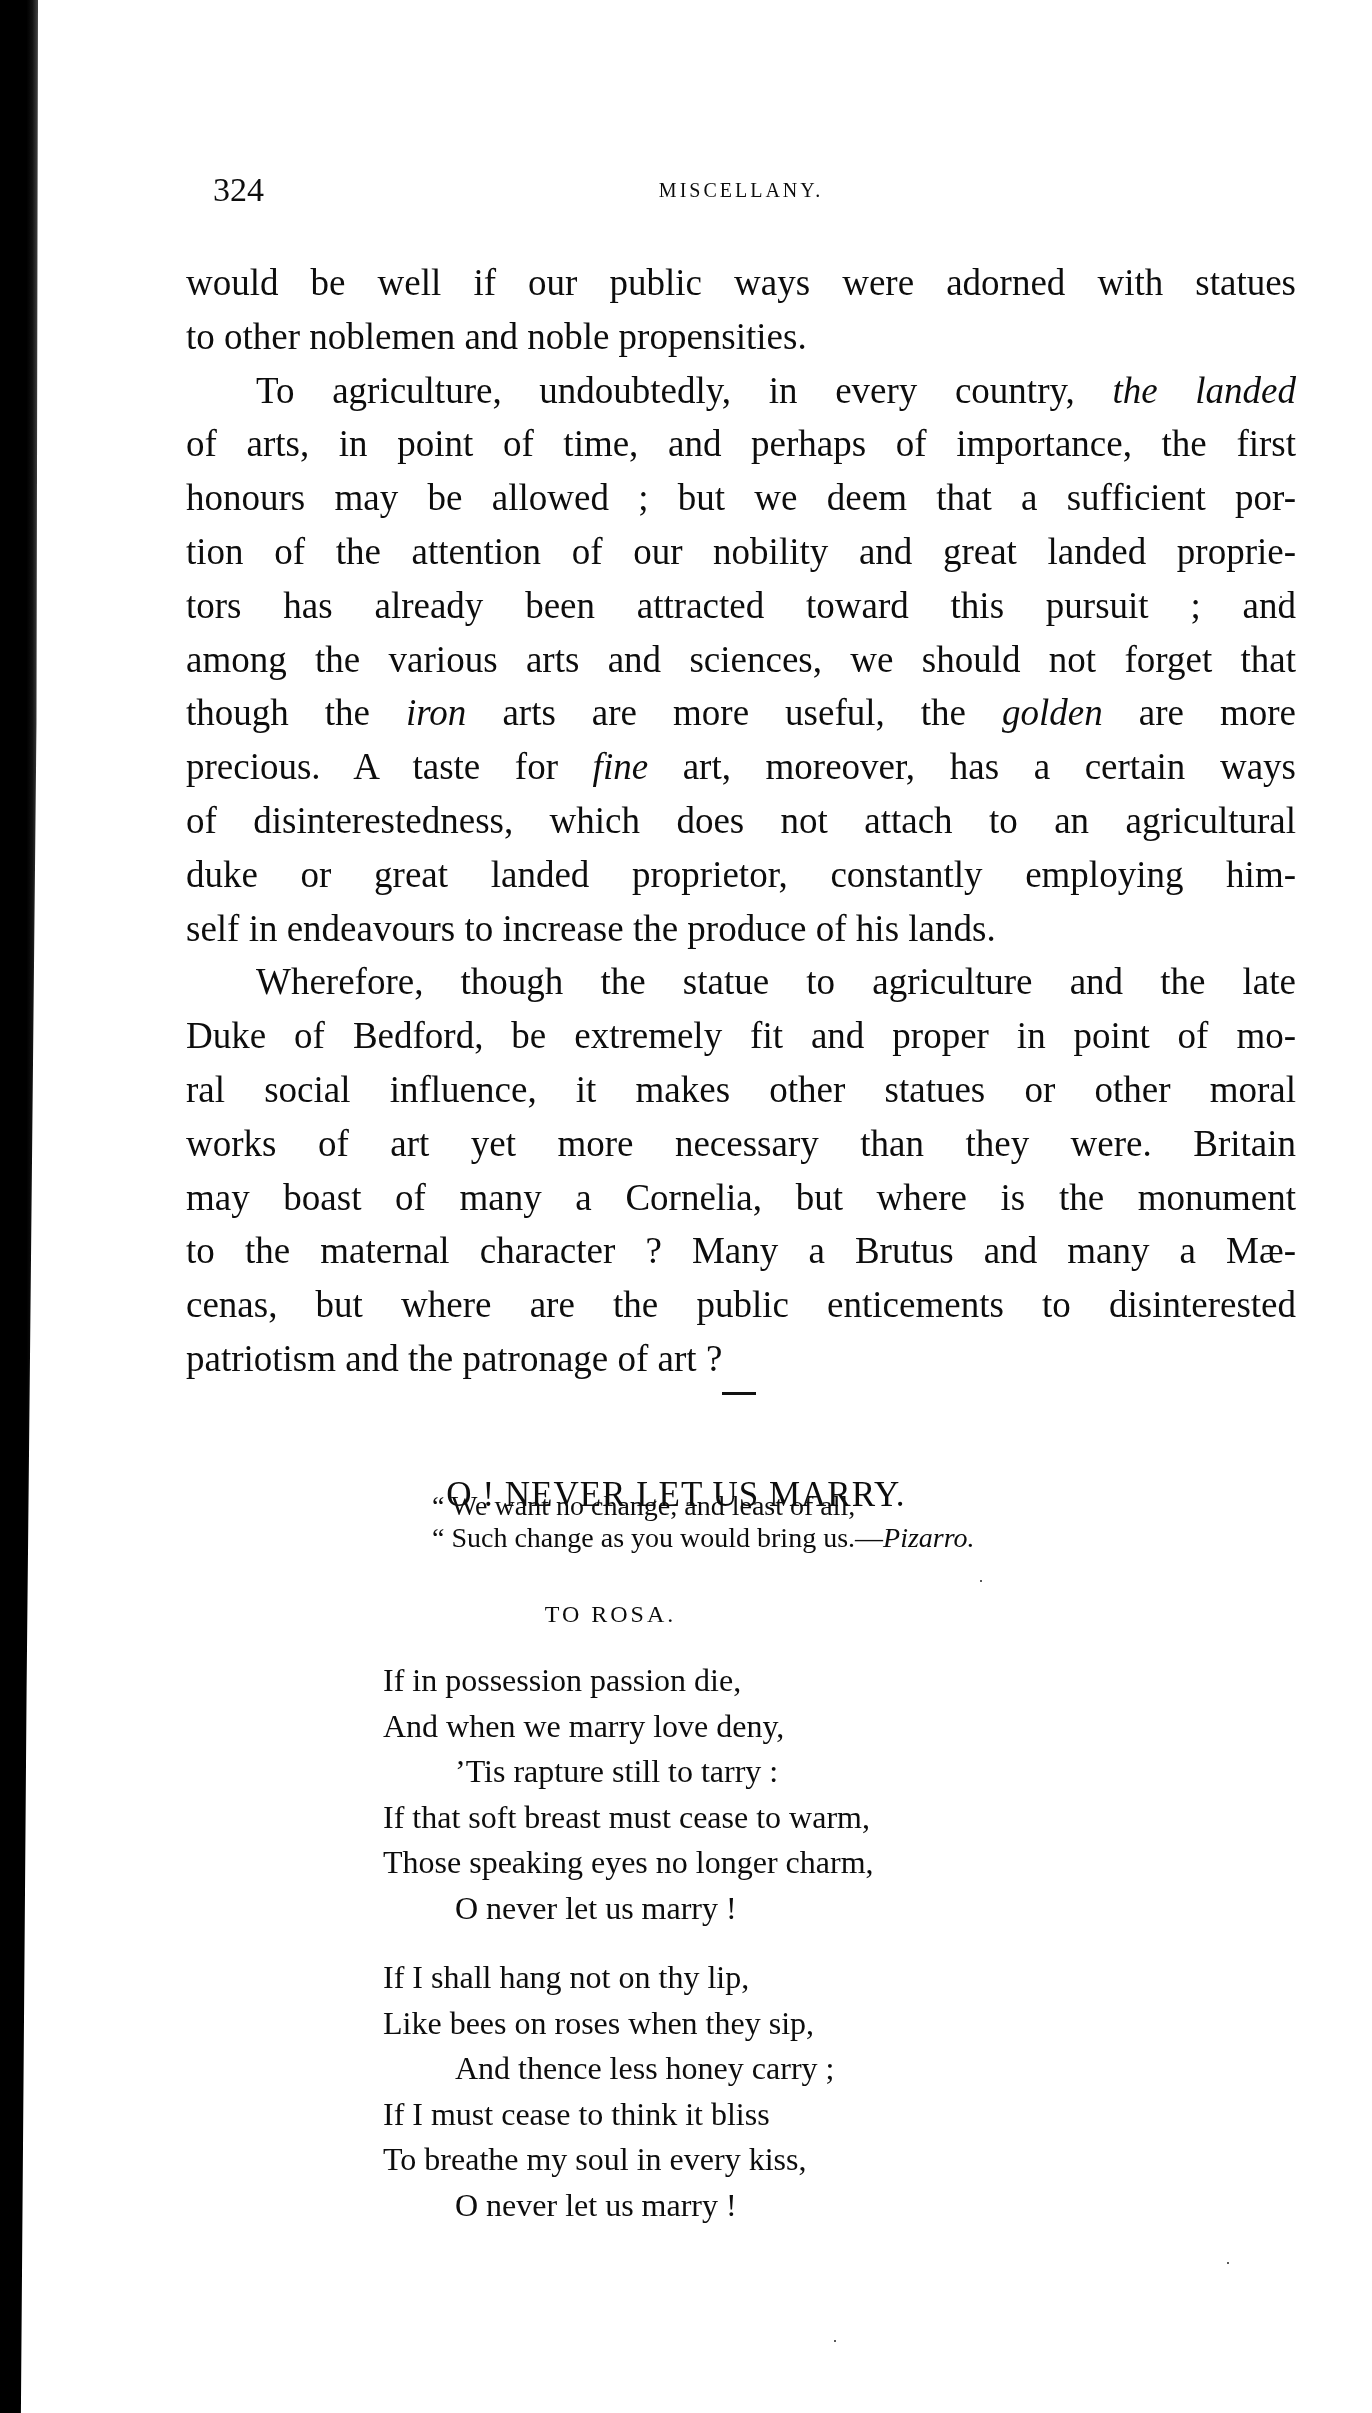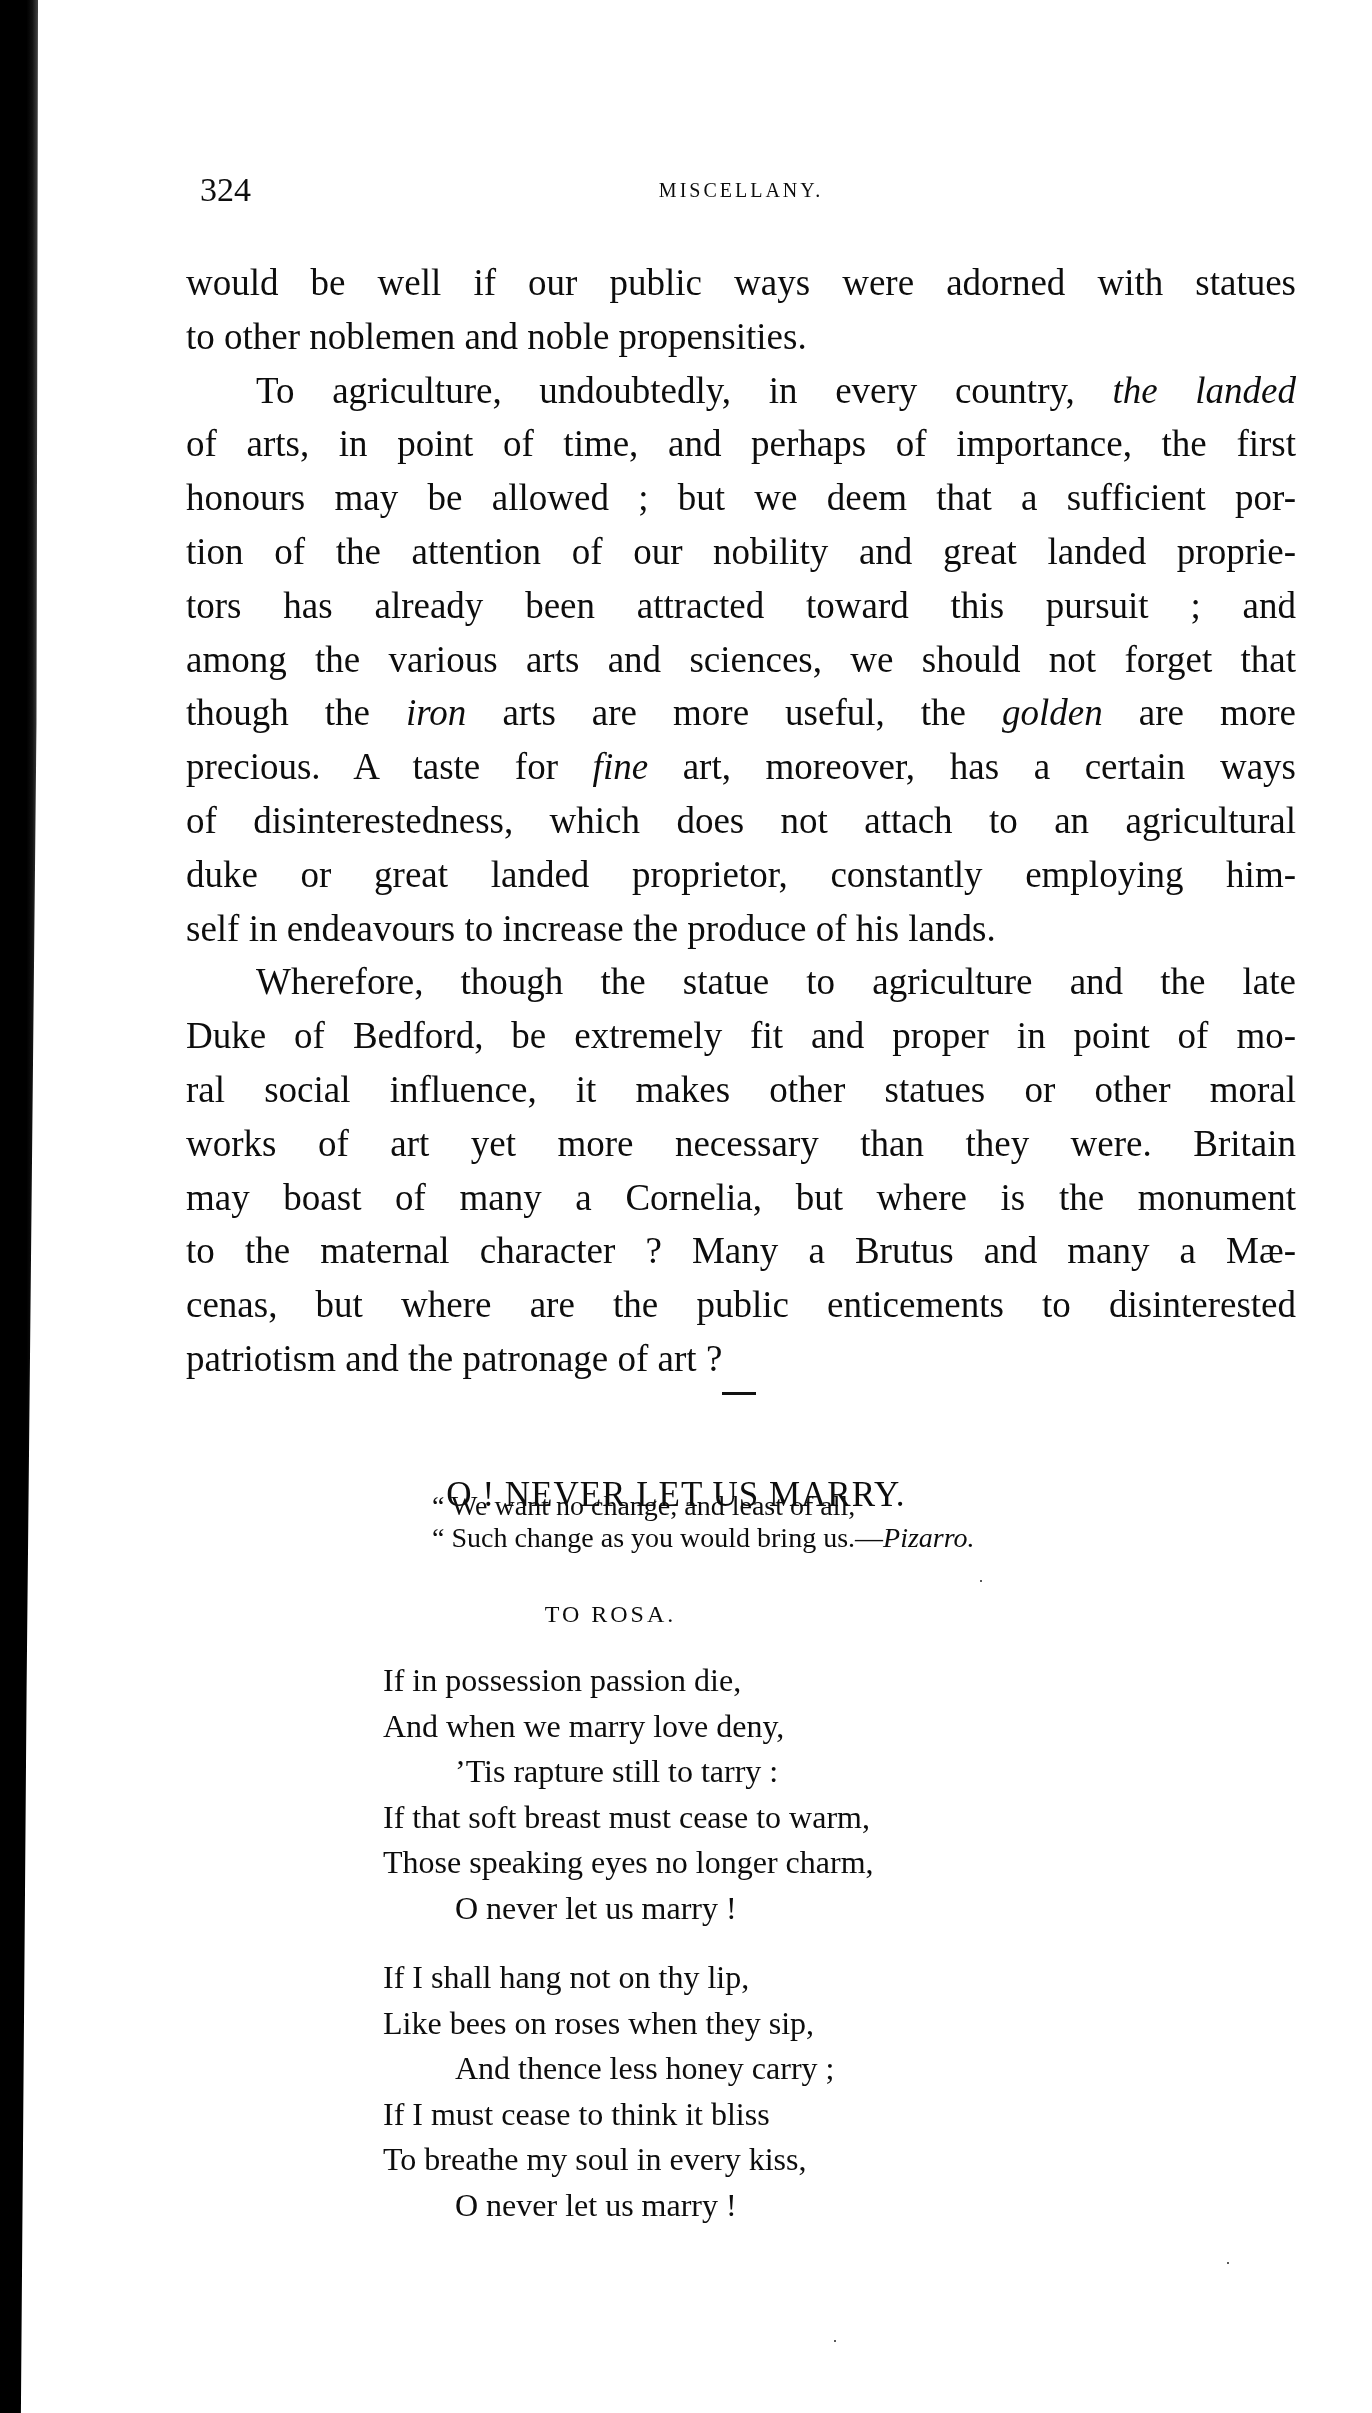--- a/index.html
+++ b/index.html
@@ -14,21 +14,21 @@
   .binding {
     position: absolute; left: 0; top: 0;
     width: 38px; height: 2413px;
     background: linear-gradient(to right, #000 0, #000 70%, #111 85%, #444 100%);
     clip-path: polygon(0 0, 100% 0, 96% 30%, 70% 70%, 55% 100%, 0 100%);
   }
   .page { position: absolute; left: 0; top: 0; width: 1372px; height: 2413px; }
 
   .running-head { position: absolute; top: 168px; left: 186px; width: 1110px; height: 44px; }
   .page-number {
-    position: absolute; left: 14px; top: 0;
+    position: absolute; left: 27px; top: 0;
     font-size: 34px; line-height: 44px;
   }
   .section-title {
     position: absolute; left: 0; right: 0; top: 2px; text-align: center;
     font-size: 20px; letter-spacing: 3px; line-height: 40px;
   }
 
   .body-text {
     position: absolute; left: 186px; top: 256px; width: 1110px;
     font-size: 37px; line-height: 53.8px;

